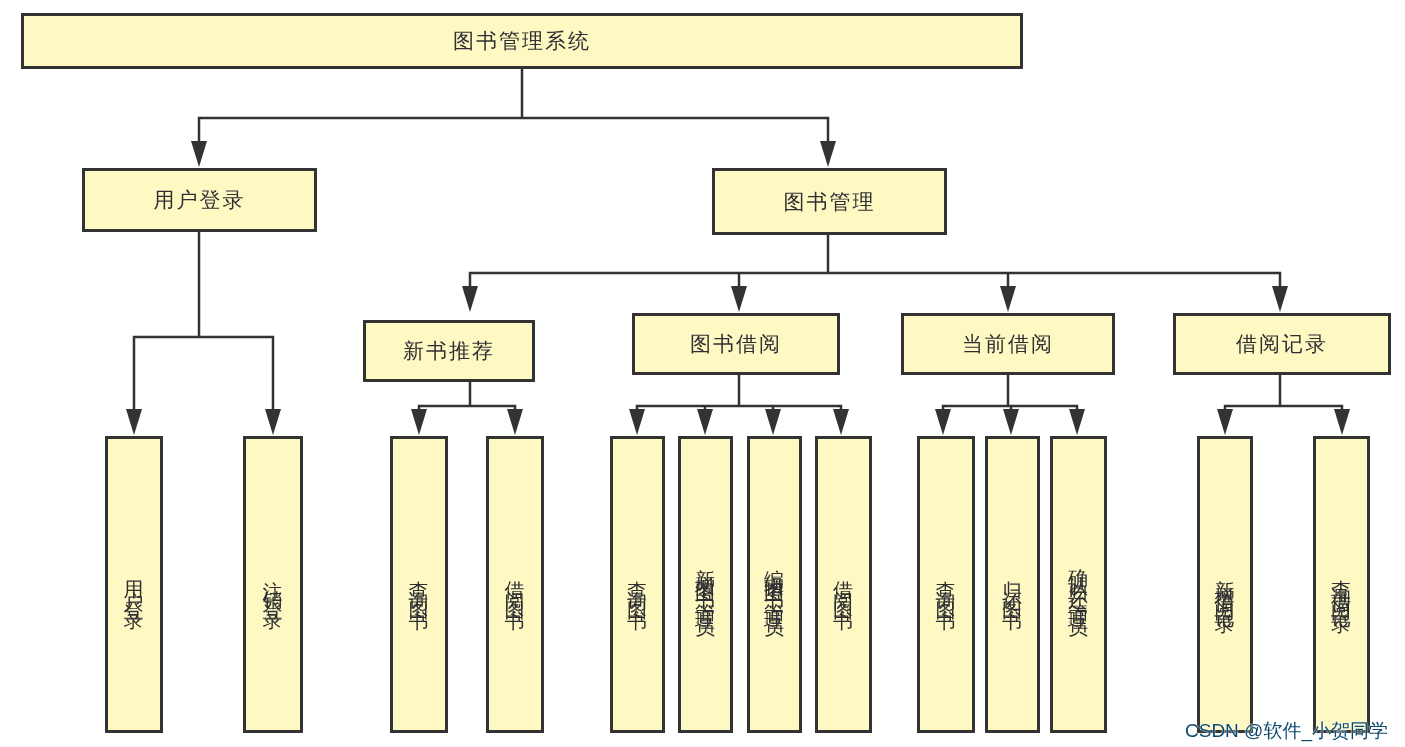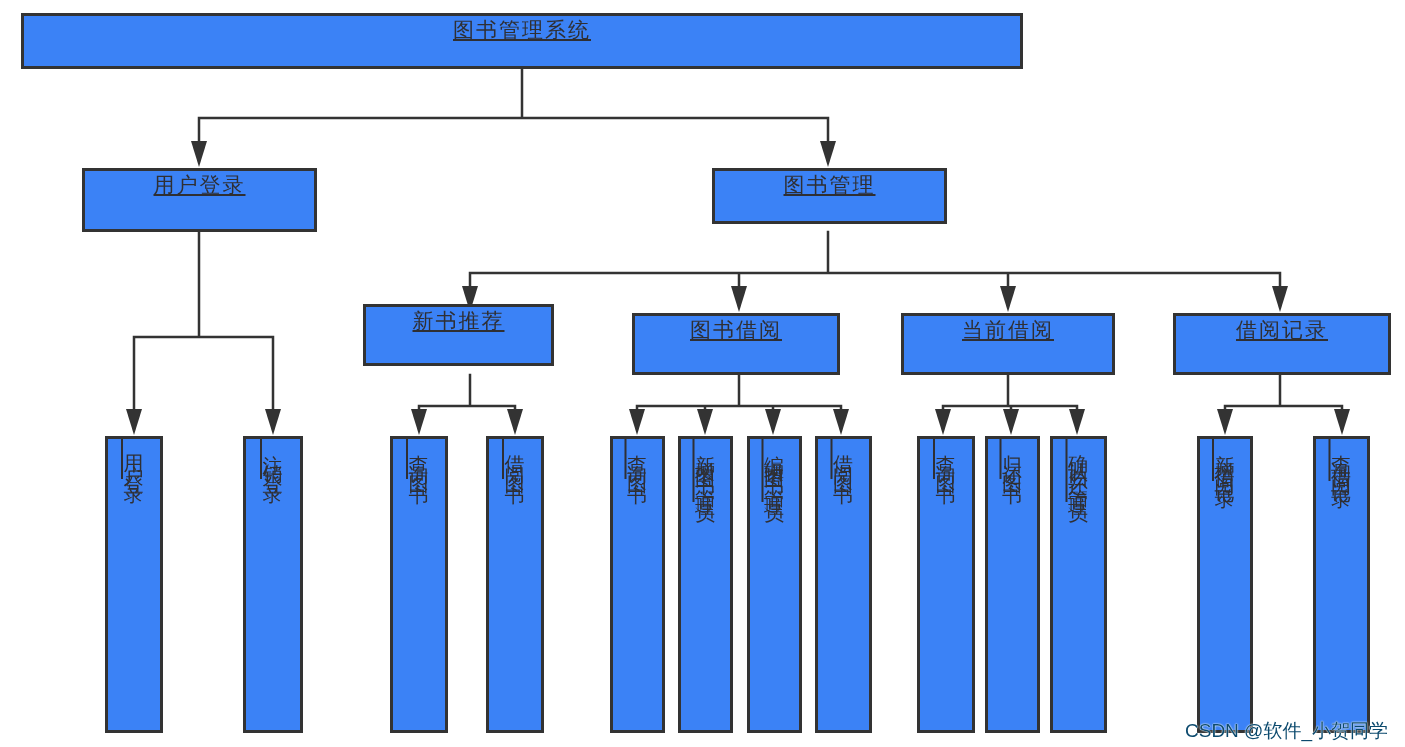--- a/index.html
+++ b/index.html
@@ -21,26 +21,25 @@
   }
   .connectors {
     position: absolute;
     left: 0; top: 0;
     pointer-events: none;
   }
   .box {
     position: absolute;
     box-sizing: border-box;
     border: 3px solid #333333;
-    background: #3b82f6;
+    background: #fef9c3;
     display: flex;
-    align-items: flex-start;
+    align-items: center;
     justify-content: center;
     color: #2f2f33;
-    text-decoration: underline;
   }
   .box .h-label {
     font-size: 21px;
     letter-spacing: 2px;
     white-space: nowrap;
   }
   .tall .v-label {
     writing-mode: vertical-rl;
     text-orientation: mixed;
     font-size: 20px;
@@ -106,25 +105,25 @@
     </g>
   </svg>
 
   <div class="box" style="left:21px; top:13px; width:1002px; height:56px;">
     <span class="h-label">图书管理系统</span>
   </div>
 
   <div class="box" style="left:82px; top:168px; width:235px; height:64px;">
     <span class="h-label">用户登录</span>
   </div>
-  <div class="box" style="left:712px; top:168px; width:235px; height:56px;">
+  <div class="box" style="left:712px; top:168px; width:235px; height:67px;">
     <span class="h-label">图书管理</span>
   </div>
 
-  <div class="box" style="left:363px; top:304px; width:191px; height:62px;">
+  <div class="box" style="left:363px; top:320px; width:172px; height:62px;">
     <span class="h-label">新书推荐</span>
   </div>
   <div class="box" style="left:632px; top:313px; width:208px; height:62px;">
     <span class="h-label">图书借阅</span>
   </div>
   <div class="box" style="left:901px; top:313px; width:214px; height:62px;">
     <span class="h-label">当前借阅</span>
   </div>
   <div class="box" style="left:1173px; top:313px; width:218px; height:62px;">
     <span class="h-label">借阅记录</span>

